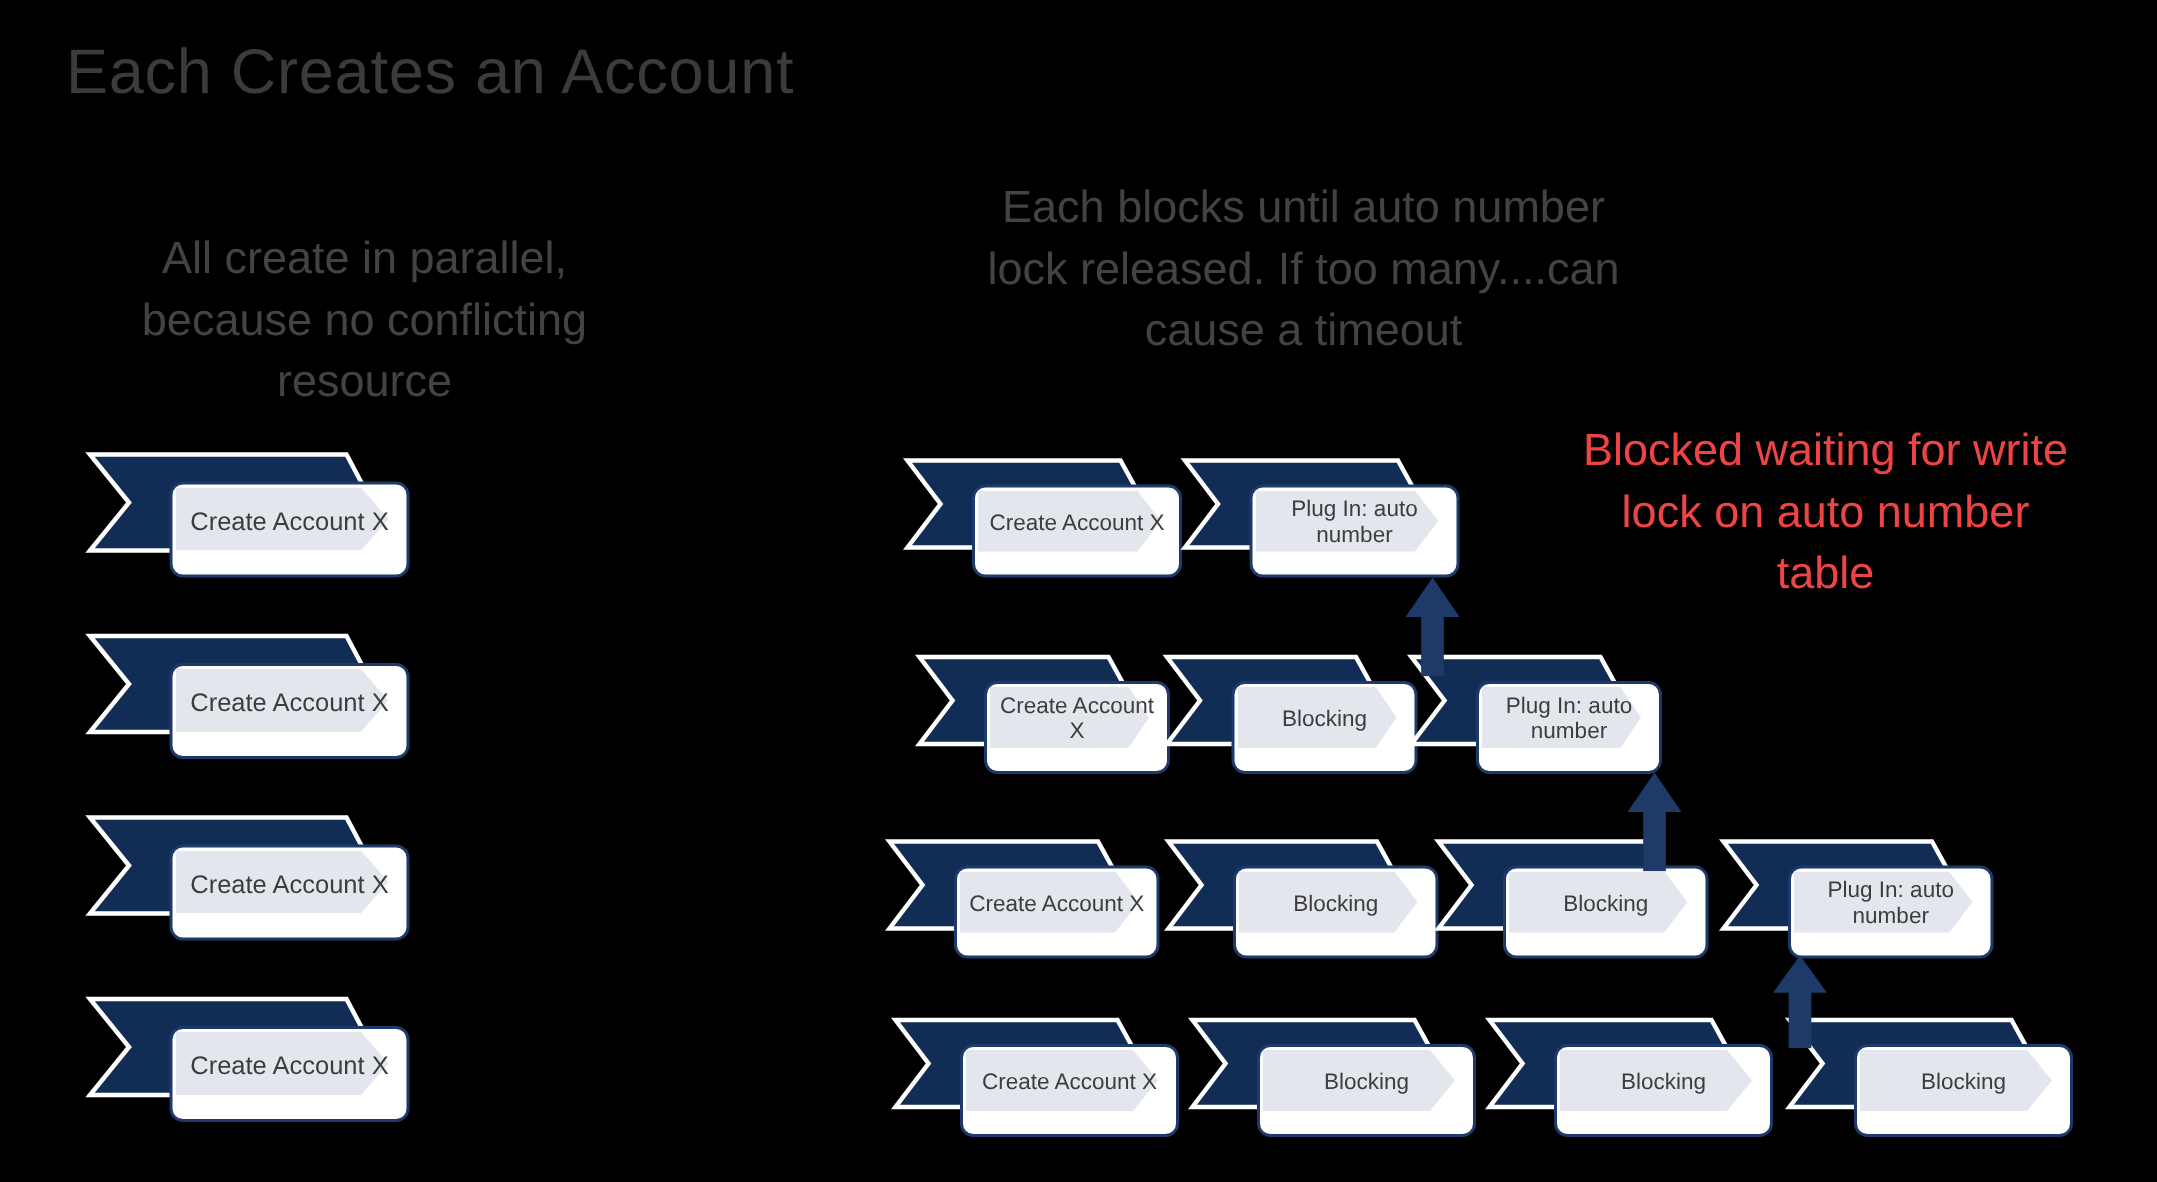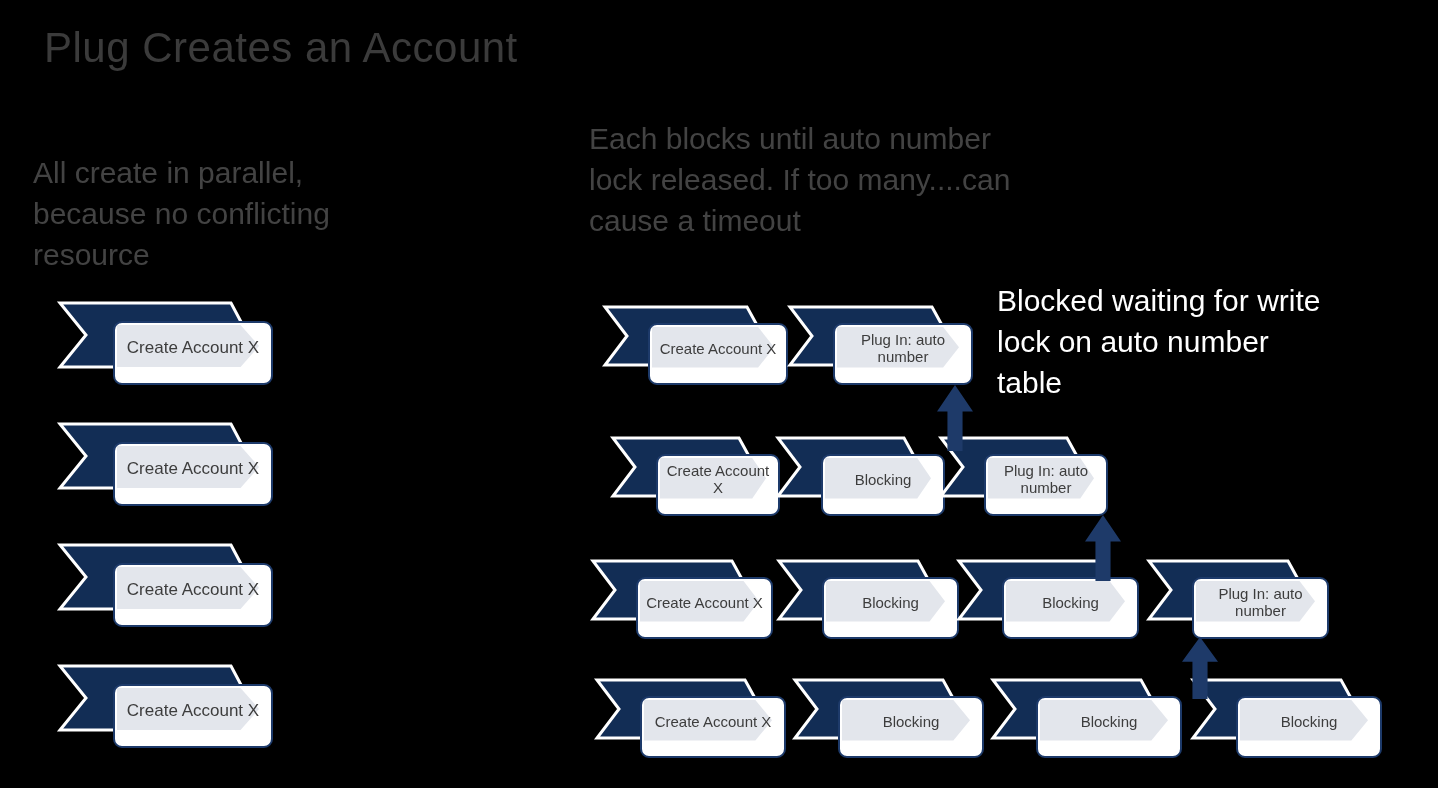--- a/index.html
+++ b/index.html
@@ -6,25 +6,25 @@
   body{
     position:relative;width:1438px;height:788px;overflow:hidden;
     font-family:"Liberation Sans", sans-serif;
   }
   .title{
     position:absolute;left:44px;top:24px;
     font-size:42px;font-weight:400;letter-spacing:.5px;color:#3b3b3b;
   }
   .note{
     position:absolute;white-space:pre-line;
-    font-size:30px;line-height:1.37;color:#434343;font-weight:400;
+    font-size:30px;line-height:1.37;color:#434343;font-weight:400;text-align:center;
   }
   #left-note{left:33px;top:152px;width:420px;}
   #right-note{left:589px;top:118px;width:560px;}
-  #annotation{left:997px;top:280px;width:440px;color:#ffffff;}
+  #annotation{left:997px;top:280px;width:440px;color:#ef4444;}
   .stage{position:absolute;}
   .stage svg{position:absolute;left:0;top:0;overflow:visible;}
   .stage-box{
     position:absolute;background:#fff;
     border:2px solid #1d3a6a;border-radius:9px;
     box-sizing:border-box;
   }
   .stage-chevron{
     position:absolute;left:2px;top:2px;height:70%;
     width:calc(100% - 14px);
@@ -38,21 +38,21 @@
   }
   .up-arrow{
     position:absolute;background:#1e3a69;
     clip-path:polygon(50% 0,100% 40%,71% 40%,71% 100%,29% 100%,29% 40%,0 40%);
     z-index:6;
   }
 </style>
 </head>
 <body>
 
-<div class="title">Plug Creates an Account</div>
+<div class="title">Each Creates an Account</div>
 <div class="note" id="left-note">All create in parallel,
 because no conflicting
 resource</div>
 <div class="note" id="right-note">Each blocks until auto number
 lock released. If too many....can
 cause a timeout</div>
 <div class="note" id="annotation">Blocked waiting for write
 lock on auto number
 table</div>
 

